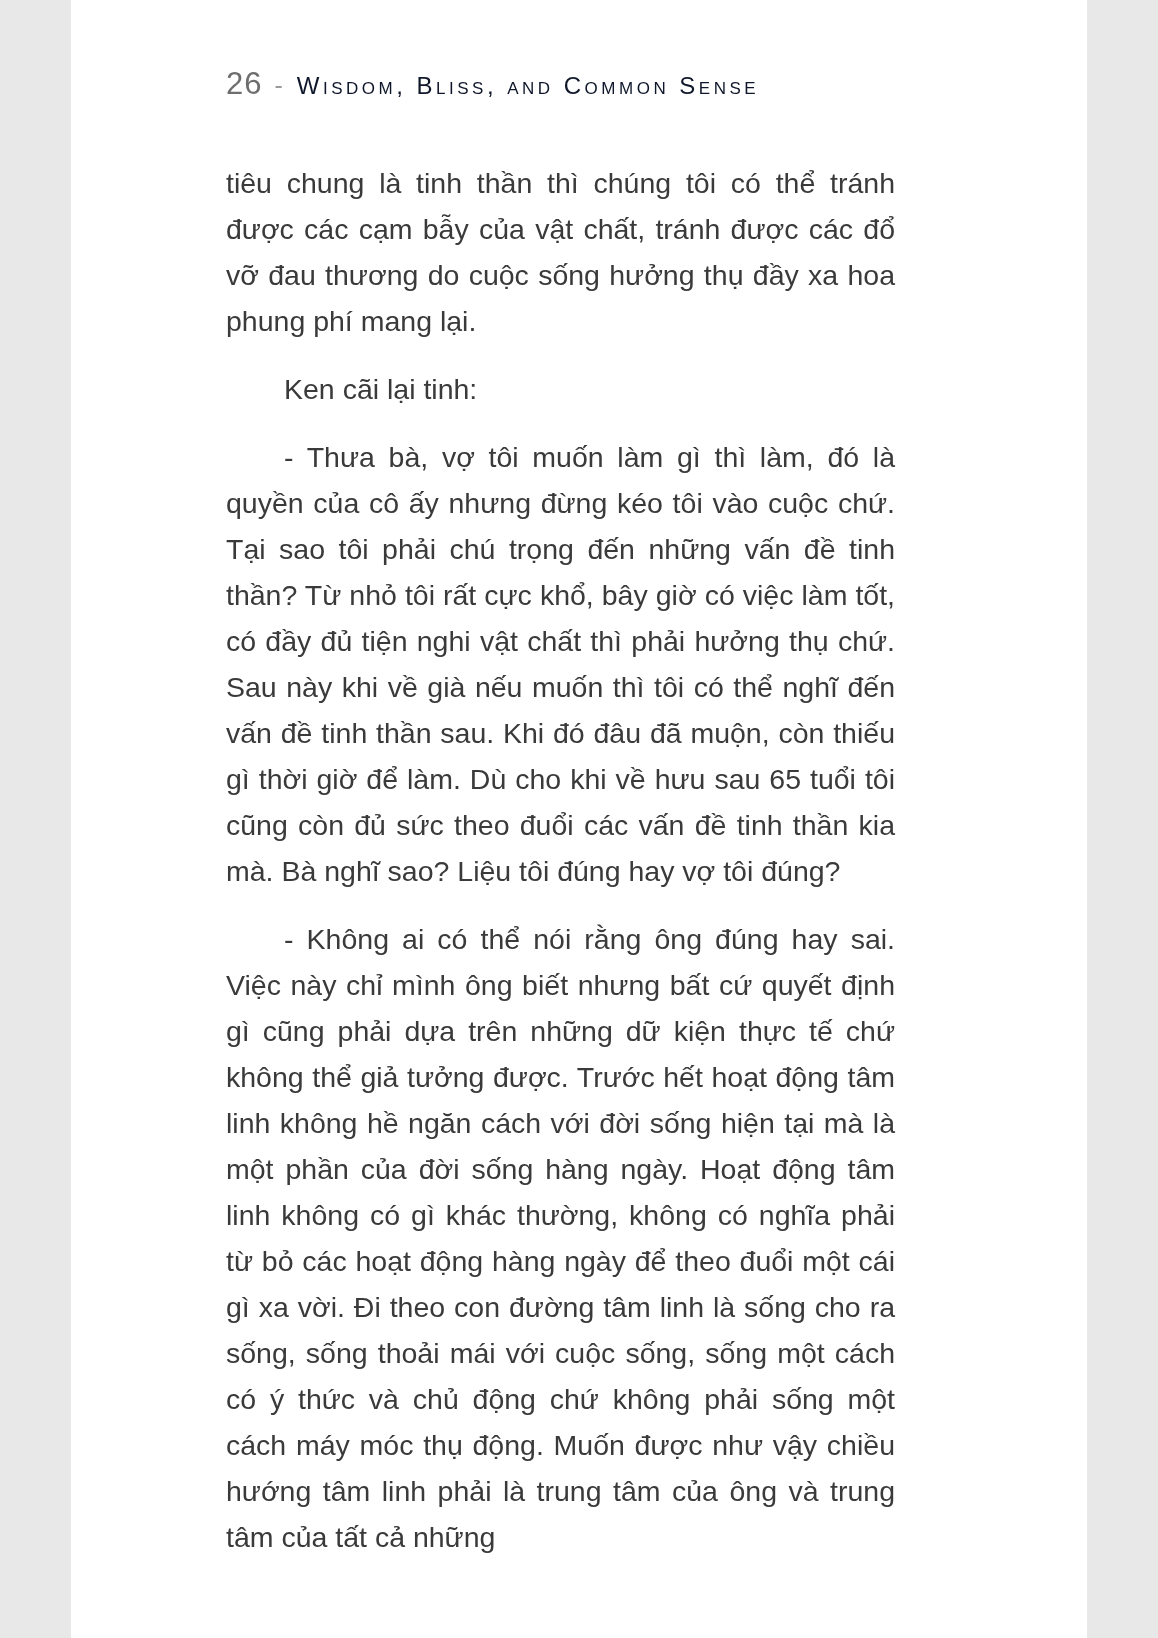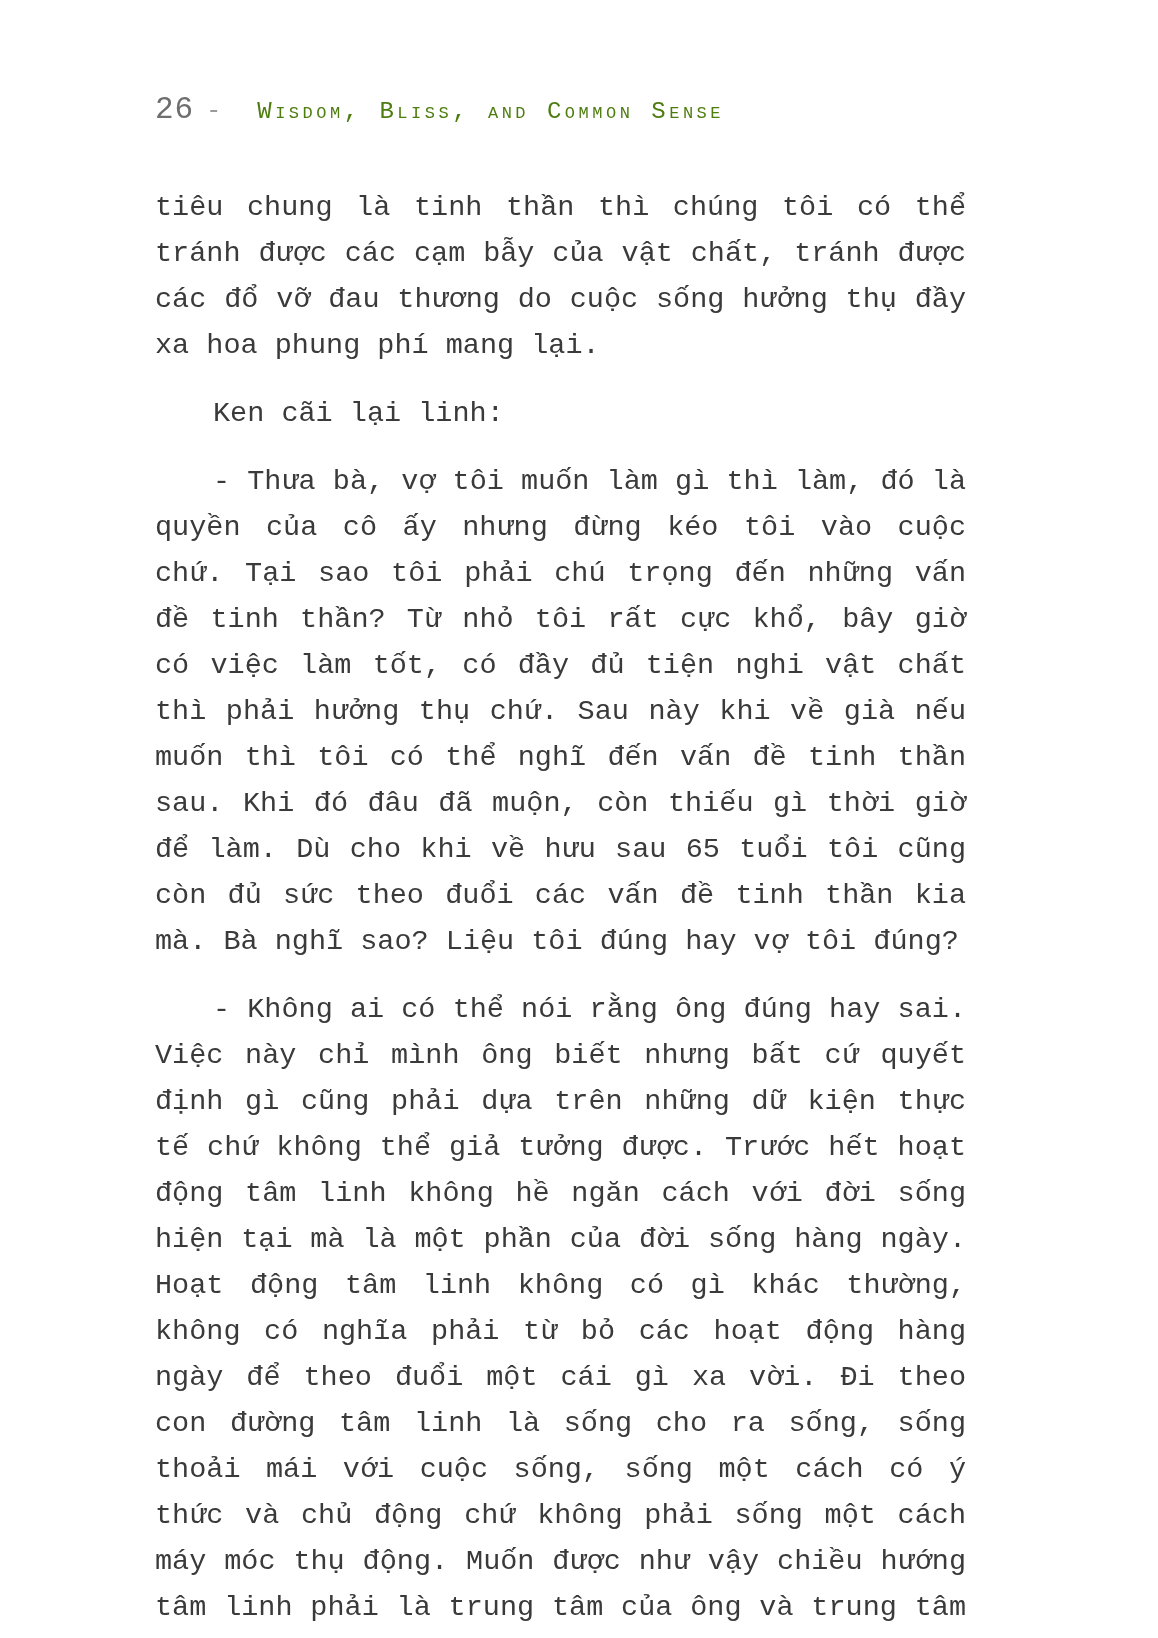--- a/index.html
+++ b/index.html
@@ -2,27 +2,27 @@
 <html><head>
 <meta charset="utf-8">
 <style>
   html, body {
     margin: 0;
     padding: 0;
     background: #e8e8e8;
   }
   .page {
     position: relative;
-    width: 1158px;
+    width: 1016px;
     height: 1638px;
     margin: 0 auto;
     background: #ffffff;
     box-sizing: border-box;
-    padding: 92px 192px 0 155px;
-    font-family: Liberation Mono, monospace;
+    padding: 66px 192px 0 155px;
+    font-family: Liberation Sans, sans-serif;
     color: #3a3a3a;
     overflow: hidden;
   }
   .running-header {
     display: flex;
     align-items: baseline;
     color: #8f8f8f;
     margin-bottom: 58px;
     user-select: none;
   }
@@ -33,22 +33,21 @@
   }
   .header-sep {
     font-size: 25px;
     margin: 0 14px 0 12px;
     color: #9a9a9a;
   }
   .running-title {
     font-variant: small-caps;
     font-size: 24px;
     letter-spacing: 3.5px;
-    color: #4d7c0f;
-    margin-left: 22px;
+    color: #0f172a;
   }
   .body-text p {
     font-size: 28.5px;
     line-height: 46px;
     text-align: justify;
     margin: 8px 0 22px 0;
   }
   .body-text p.indent {
     text-indent: 58px;
   }
@@ -59,18 +58,18 @@
 <div class="page">
 
   <div class="running-header">
     <span class="page-number">26</span>
     <span class="header-sep">-</span>
     <span class="running-title">Wisdom, Bliss, and Common Sense</span>
   </div>
 
   <div class="body-text">
     <p>tiêu chung là tinh thần thì chúng tôi có thể tránh được các cạm bẫy của vật chất, tránh được các đổ vỡ đau thương do cuộc sống hưởng thụ đầy xa hoa phung phí mang lại.</p>
-    <p class="indent">Ken cãi lại linh:</p>
+    <p class="indent">Ken cãi lại tinh:</p>
     <p class="indent">- Thưa bà, vợ tôi muốn làm gì thì làm, đó là quyền của cô ấy nhưng đừng kéo tôi vào cuộc chứ. Tại sao tôi phải chú trọng đến những vấn đề tinh thần? Từ nhỏ tôi rất cực khổ, bây giờ có việc làm tốt, có đầy đủ tiện nghi vật chất thì phải hưởng thụ chứ. Sau này khi về già nếu muốn thì tôi có thể nghĩ đến vấn đề tinh thần sau. Khi đó đâu đã muộn, còn thiếu gì thời giờ để làm. Dù cho khi về hưu sau 65 tuổi tôi cũng còn đủ sức theo đuổi các vấn đề tinh thần kia mà. Bà nghĩ sao? Liệu tôi đúng hay vợ tôi đúng?</p>
     <p class="indent">- Không ai có thể nói rằng ông đúng hay sai. Việc này chỉ mình ông biết nhưng bất cứ quyết định gì cũng phải dựa trên những dữ kiện thực tế chứ không thể giả tưởng được. Trước hết hoạt động tâm linh không hề ngăn cách với đời sống hiện tại mà là một phần của đời sống hàng ngày. Hoạt động tâm linh không có gì khác thường, không có nghĩa phải từ bỏ các hoạt động hàng ngày để theo đuổi một cái gì xa vời. Đi theo con đường tâm linh là sống cho ra sống, sống thoải mái với cuộc sống, sống một cách có ý thức và chủ động chứ không phải sống một cách máy móc thụ động. Muốn được như vậy chiều hướng tâm linh phải là trung tâm của ông và trung tâm của tất cả những</p>
   </div>
 
 </div>
 
 </body></html>

